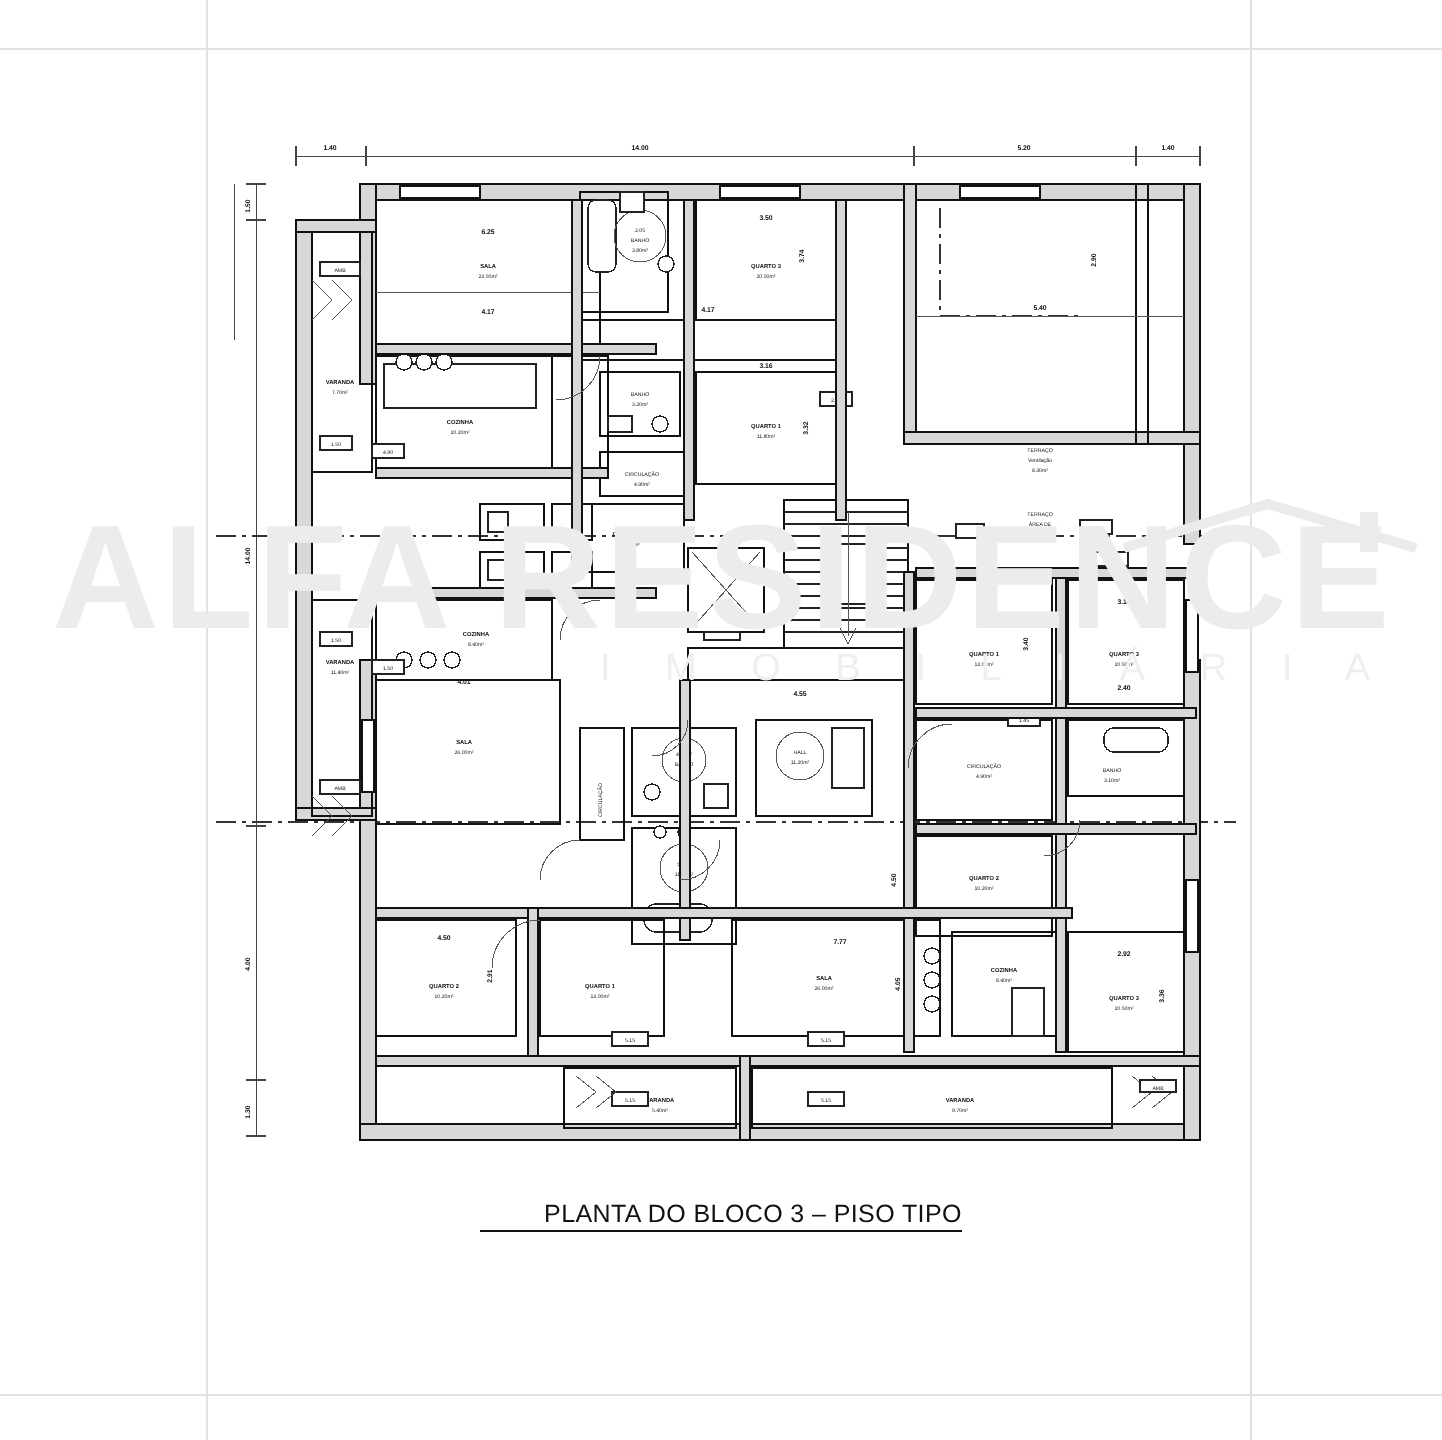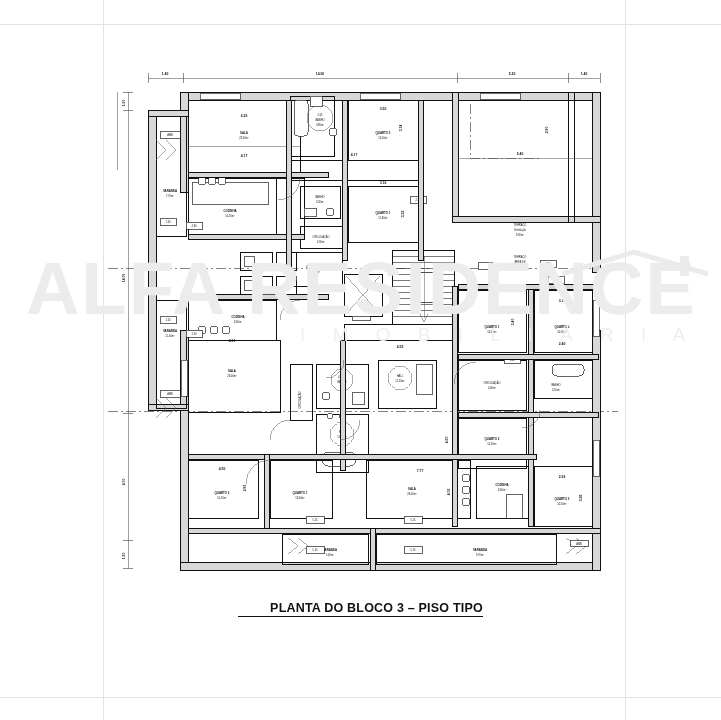--- a/index.html
+++ b/index.html
@@ -39,21 +39,21 @@
   
   #plan{position:absolute;left:0;top:0;width:721px;height:600px;z-index:2;}
   #plan svg{display:block;}
 
   
   #caption{
     position:absolute;left:0;top:598px;width:721px;
     text-align:center;z-index:8;
   }
   #caption span{
-    font-size:12.5px;font-weight:bold;color:#111;
+    font-size:12.5px;font-weight:normal;color:#111;
     border-bottom:1.6px solid #111;padding-bottom:1px;
     letter-spacing:.2px;
     padding-left:32px;
   }
 </style>
 </head>
 <body>
 
 <div id="page">
 

